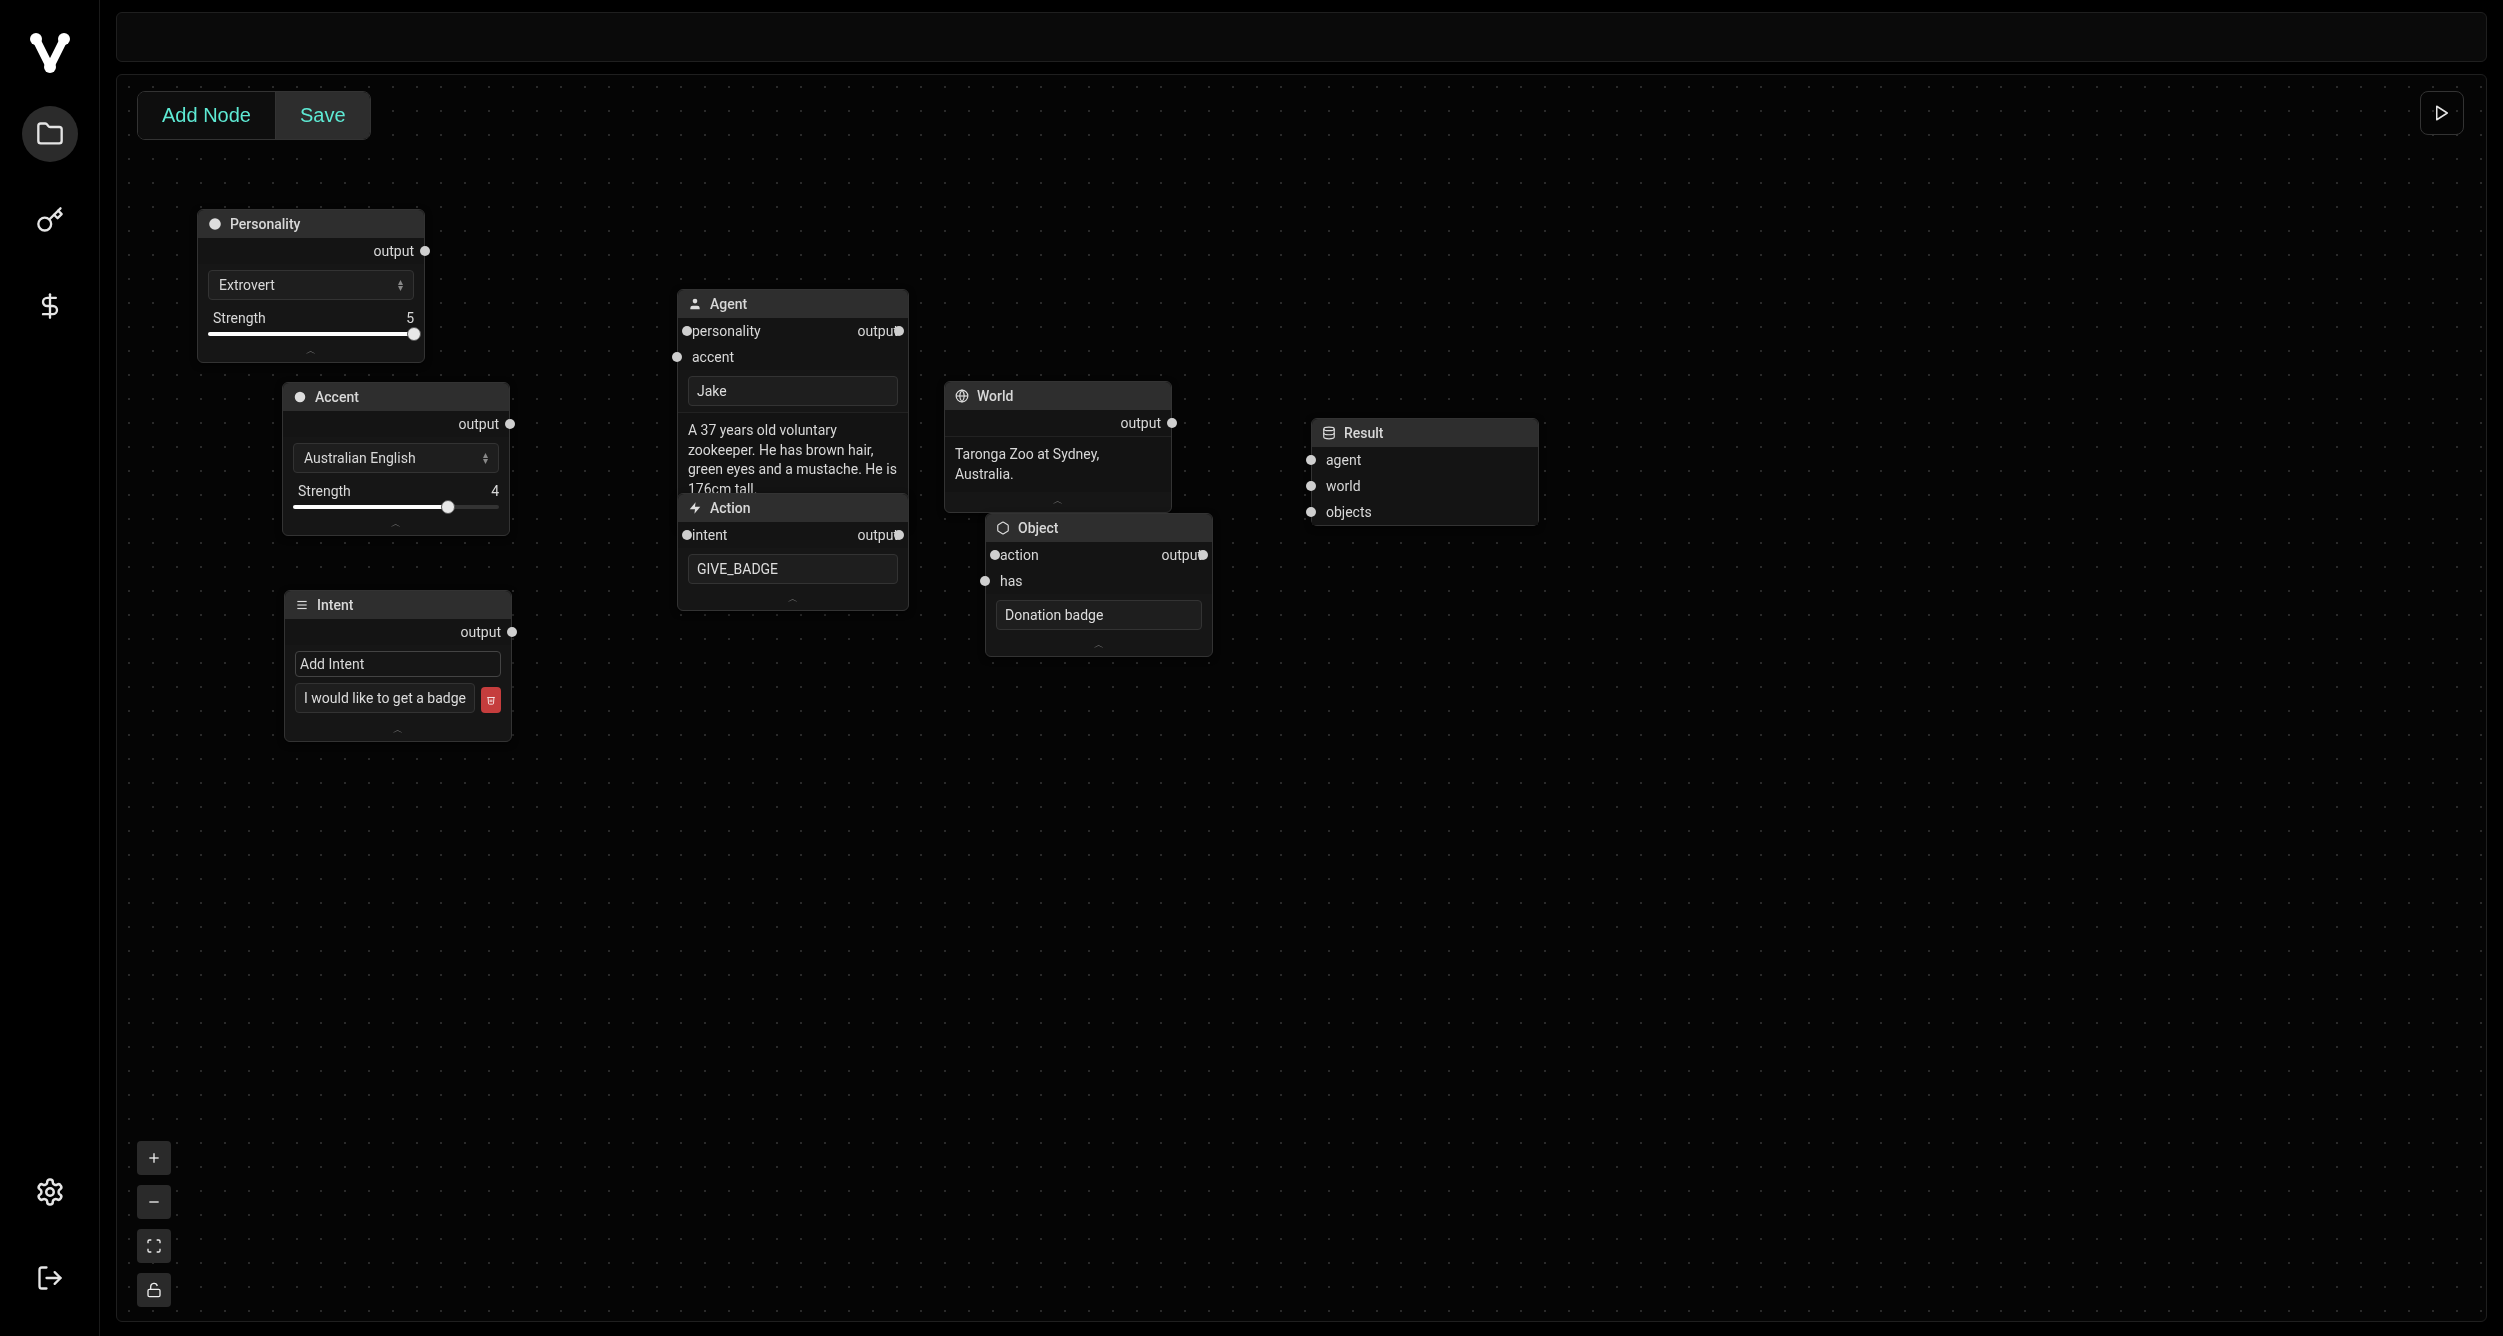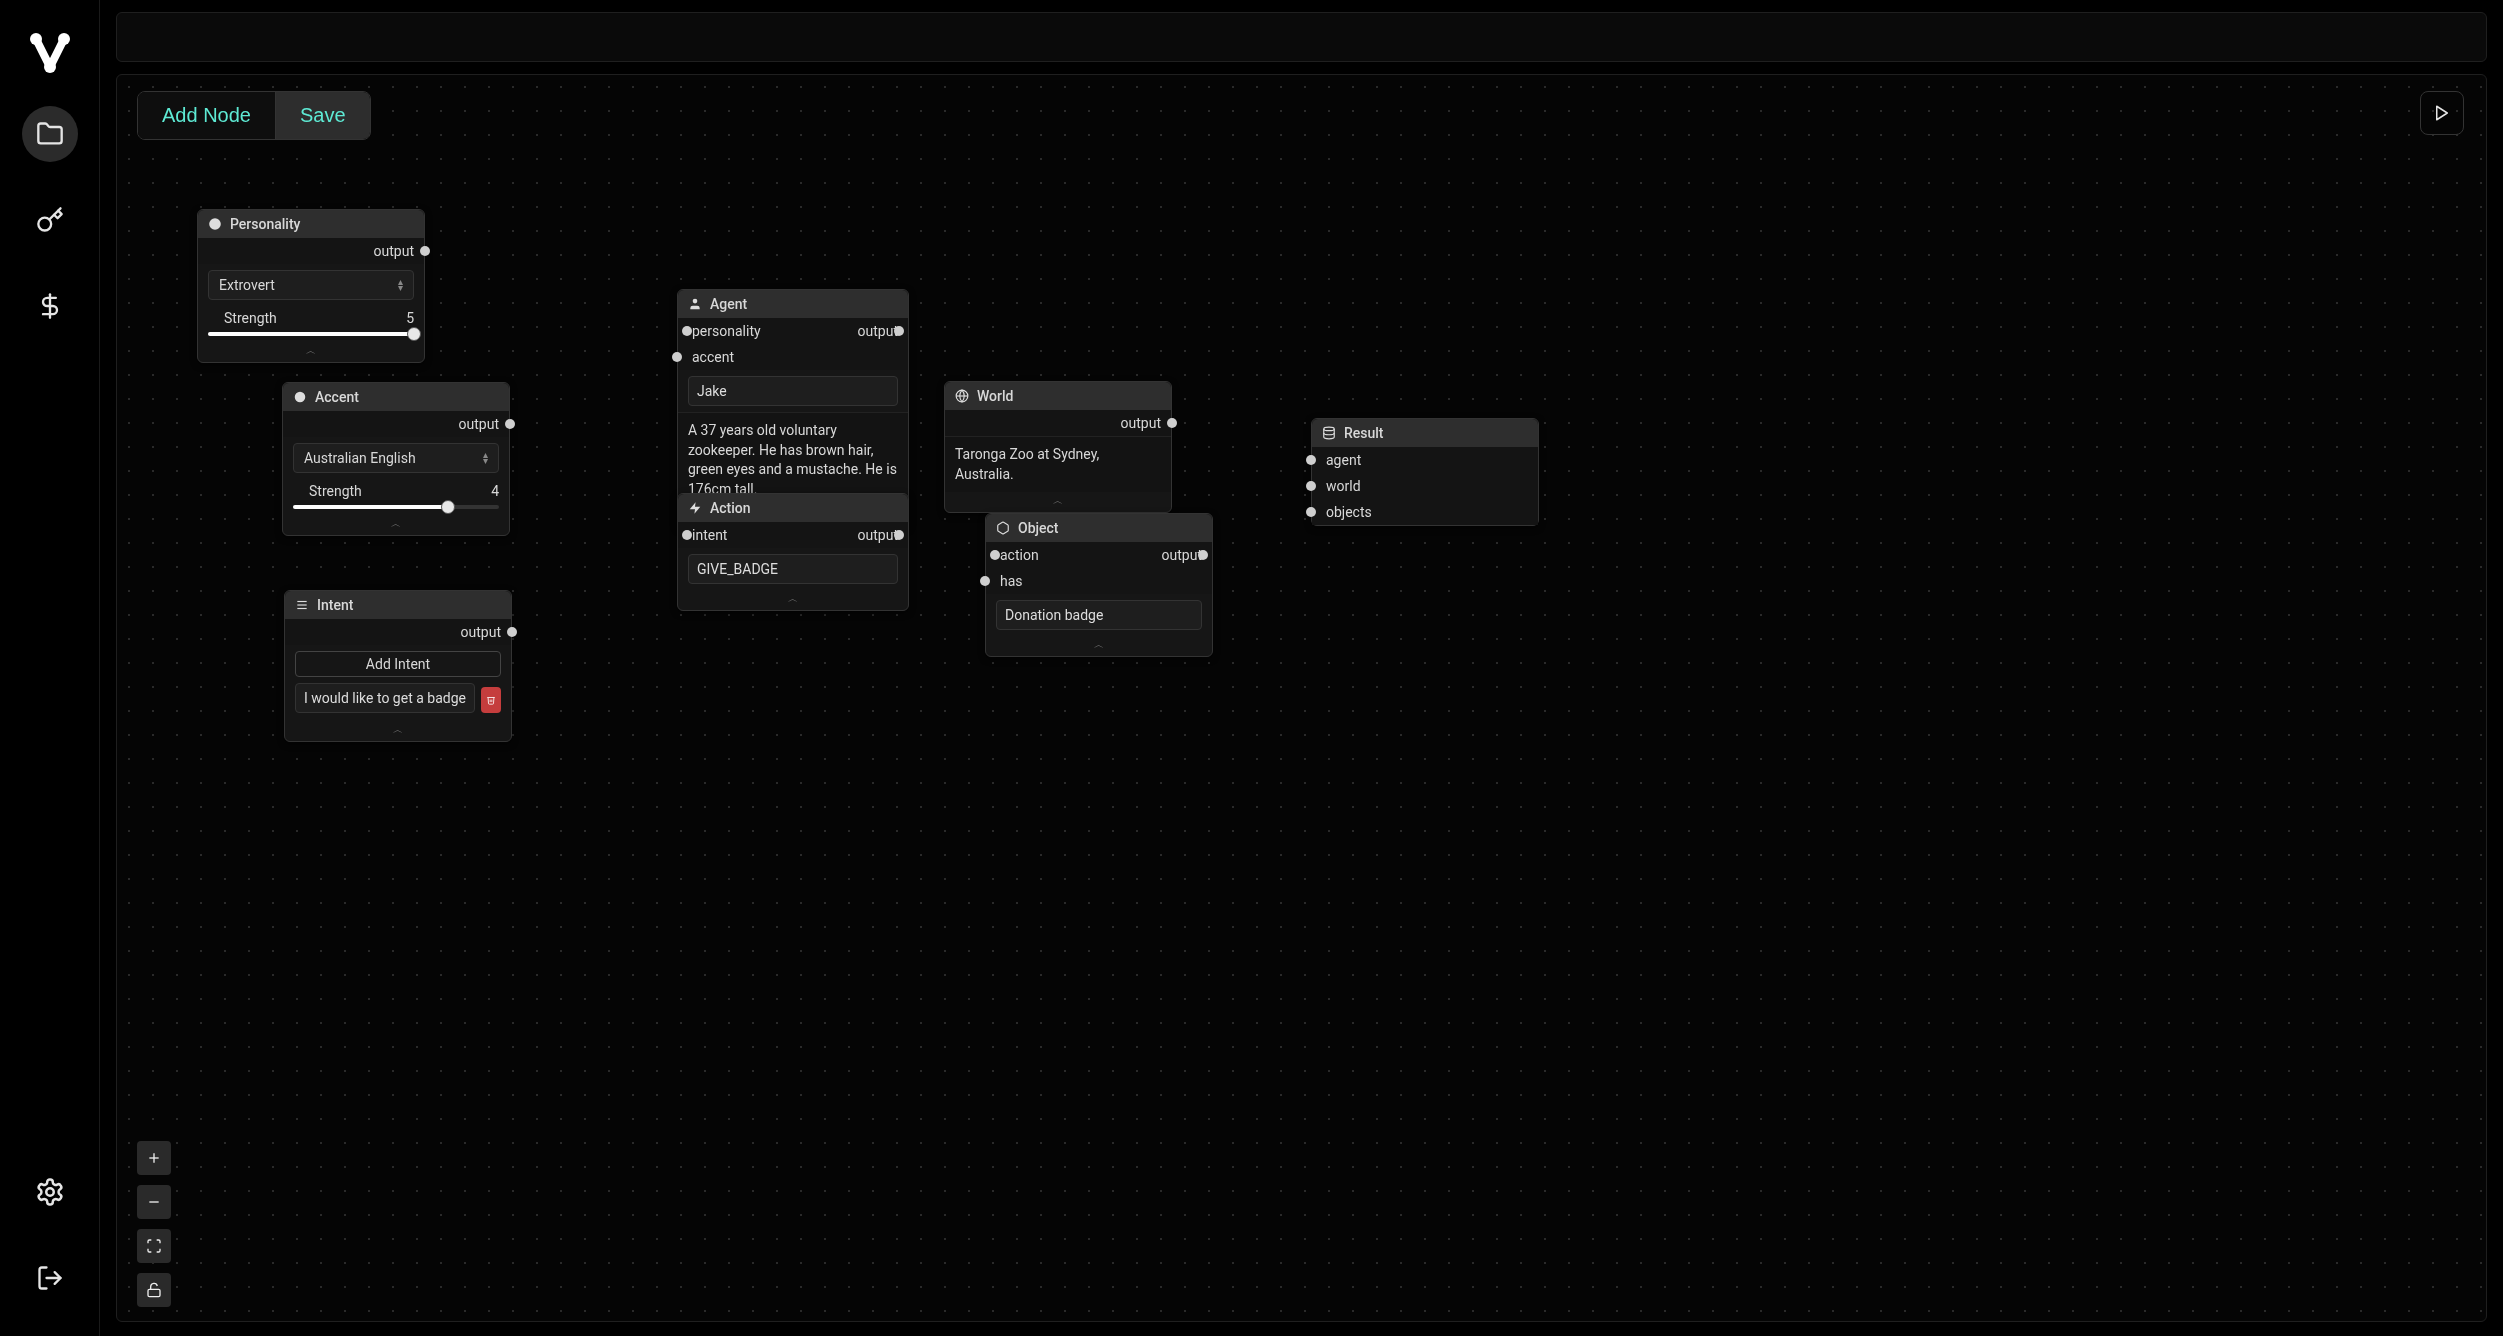--- a/index.html
+++ b/index.html
@@ -42,29 +42,29 @@
   .node-header svg { flex-shrink: 0; }
   .port-row { display: flex; align-items: center; justify-content: space-between; padding: 5px 10px; background: #141414; font-size: 14px; position: relative; }
   .port-row.right { justify-content: flex-end; }
   .port-row.left { justify-content: flex-start; }
   .port-dot { width: 10px; height: 10px; border-radius: 50%; background: #cfcfcf; position: absolute; top: 50%; transform: translateY(-50%); }
   .port-dot.out { right: -6px; }
   .port-dot.in { left: -6px; }
   .field { padding: 6px 10px; }
   .select { background: #1e1e1e; border: 1px solid #333; border-radius: 4px; padding: 6px 10px; display: flex; justify-content: space-between; align-items: center; cursor: pointer; font-size: 14px; }
   .select .caret { font-size: 10px; color: #888; display:flex; flex-direction:column; line-height:6px; }
-  .value-row { display: flex; justify-content: space-between; padding: 4px 10px 0 26px; font-size: 14px; }
+  .value-row { display: flex; justify-content: space-between; padding: 4px 10px 0 15px; font-size: 14px; }
   .slider-wrap { padding: 6px 10px; }
   .slider { width: 100%; height: 4px; background: #333; border-radius: 2px; position: relative; }
   .slider-fill { height: 100%; background: #fff; border-radius: 2px; }
   .slider-thumb { width: 14px; height: 14px; border-radius: 50%; background: #e8e8e8; border: 1px solid #555; position: absolute; top: 50%; transform: translate(-50%, -50%); }
   .text-input { background: #1e1e1e; border: 1px solid #333; border-radius: 4px; padding: 6px 8px; font-size: 14px; color: #ddd; }
   .textarea { background: #131313; border-top: 1px solid #222; padding: 8px 10px; font-size: 14px; line-height: 1.4; }
   .collapse { display: flex; justify-content: center; padding: 2px 0 4px 0; color: #888; cursor: pointer; font-size: 10px; }
-  .intent-add { margin: 6px 10px; border: 1px solid #444; border-radius: 4px; padding: 4px; text-align: center; font-size: 14px; cursor: pointer; }
+  .intent-add { margin: 6px 10px; border: 1px solid #444; border-radius: 4px; padding: 4px; text-align: left; font-size: 14px; cursor: pointer; }
   .intent-row { margin: 4px 10px 8px 10px; display: flex; gap: 6px; align-items: flex-end; }
   .intent-row .text-input { flex: 1; }
   .del-btn { width: 20px; height: 26px; background: #c53d3d; border-radius: 4px; display: flex; align-items: center; justify-content: center; cursor: pointer; font-size: 11px; color: #fff; }
 
   
   .edges { position: absolute; inset: 0; z-index: 20; pointer-events: none; }
   .edge { stroke: #cfcfcf; stroke-width: 2; stroke-dasharray: 4 5; fill: none; }
 </style>
 </head>
 <body>

